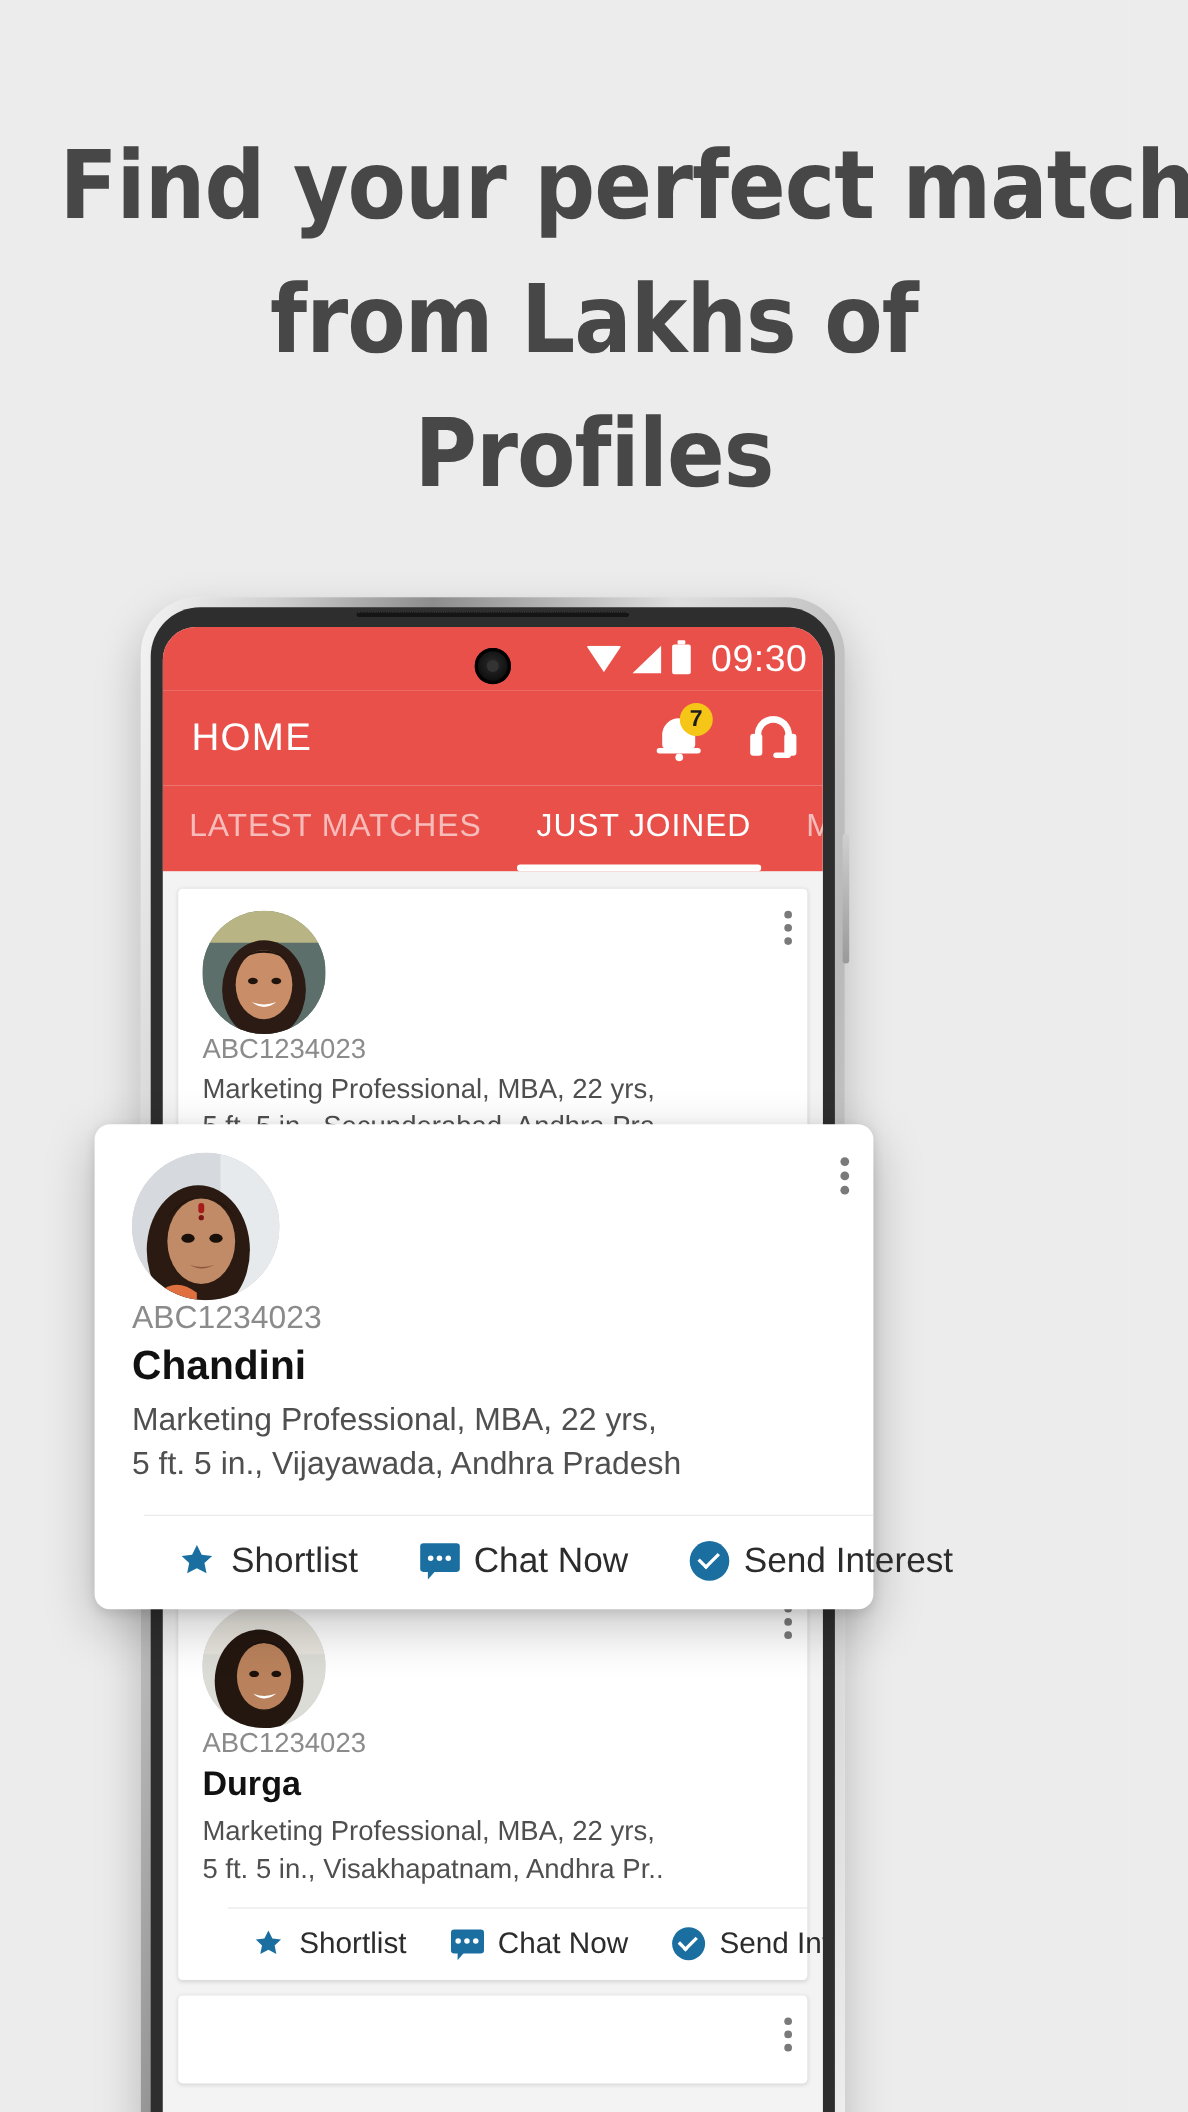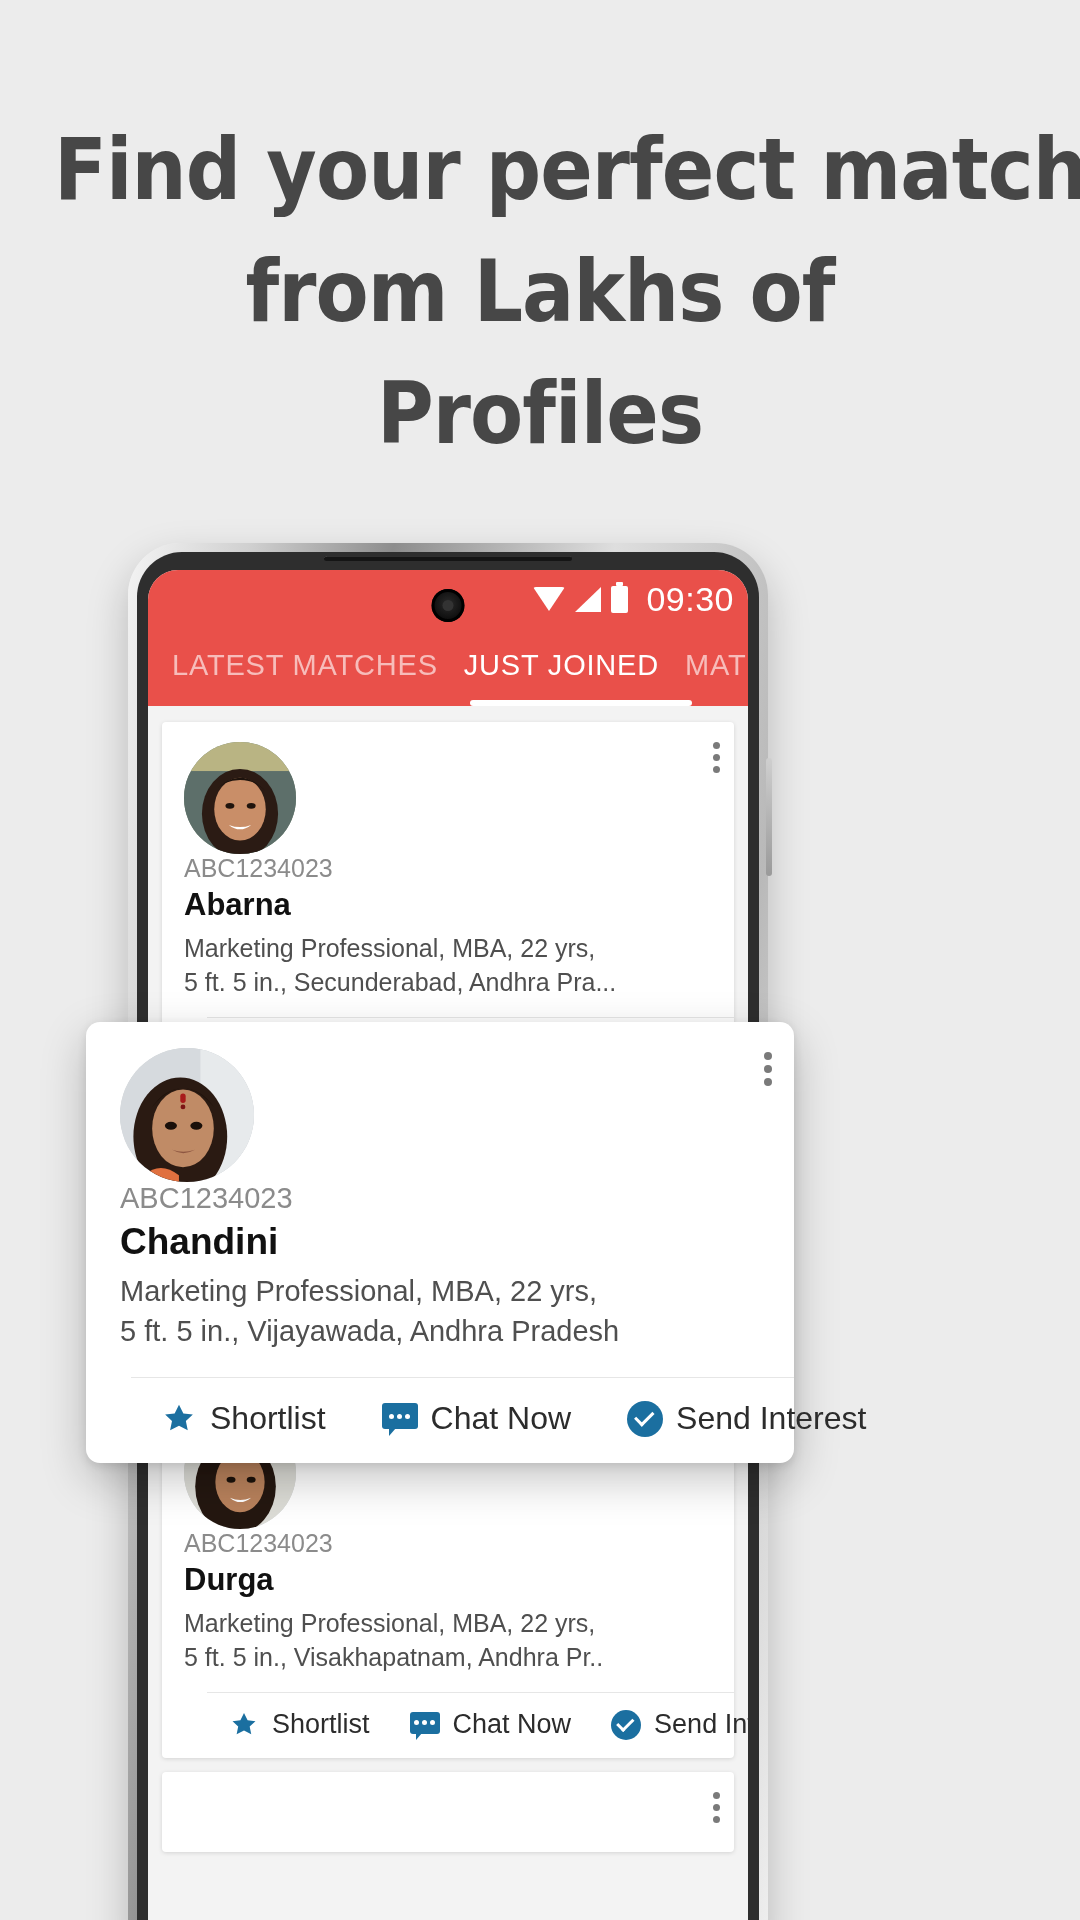--- a/index.html
+++ b/index.html
@@ -198,21 +198,21 @@
     background: #fff; border-radius: 3px;
   }
 
   
   .tabs {
     background: #e9504a;
     height: 78px;
     display: flex;
     align-items: center;
     padding-left: 24px;
-    gap: 26px;
+    gap: 50px;
     position: relative;
   }
   .tab {
     color: rgba(255,255,255,0.62);
     font-size: 29px;
     letter-spacing: 0.8px;
     white-space: nowrap;
     padding-bottom: 4px;
   }
   .tab.active { color: #fff; }
@@ -340,20 +340,35 @@
     <div class="phone-screen">
 
       <div class="statusbar">
         <div class="punchhole"></div>
         <div class="ic-wifi"></div>
         <div class="ic-signal"></div>
         <div class="ic-battery"></div>
         <div class="clock">09:30</div>
       </div>
 
+      <div class="appbar">
+        <div class="appbar-title">HOME</div>
+        <div class="appbar-actions">
+          <div class="bell-wrap">
+            <div class="bell"></div>
+            <div class="bell-badge">7</div>
+          </div>
+          <div class="headset">
+            <span class="band"></span>
+            <span class="ear-l"></span>
+            <span class="ear-r"></span>
+            <span class="mic"></span>
+          </div>
+        </div>
+      </div>
 
       <div class="tabs">
         <div class="tab">LATEST MATCHES</div>
         <div class="tab active">JUST JOINED</div>
         <div class="tab">MATCHES</div>
       </div>
 
       <div class="feed">
 
         <div class="card">
@@ -366,21 +381,20 @@
                 <ellipse cx="50" cy="64" rx="34" ry="40" fill="#2b1b14"></ellipse>
                 <ellipse cx="50" cy="60" rx="23" ry="28" fill="#c98e68"></ellipse>
                 <path d="M27 44 Q50 20 73 44 Q64 34 50 34 Q36 34 27 44Z" fill="#1d120c"></path>
                 <ellipse cx="41" cy="57" rx="4" ry="2.6" fill="#20140d"></ellipse>
                 <ellipse cx="60" cy="57" rx="4" ry="2.6" fill="#20140d"></ellipse>
                 <path d="M40 74 Q50 82 60 74 Q50 78 40 74Z" fill="#fff"></path>
               </svg>
             </div>
             <div class="info">
               <div class="pid">ABC1234023</div>
-              <div class="pname">Abarna</div>
               <div class="pdesc">Marketing Professional, MBA, 22 yrs,</div>
               <div class="pdesc">5 ft. 5 in., Secunderabad, Andhra Pra...</div>
             </div>
             <div class="kebab">
                 <i></i>
                 <i></i>
                 <i></i>
               </div>
           </div>
           <div class="card-actions">

